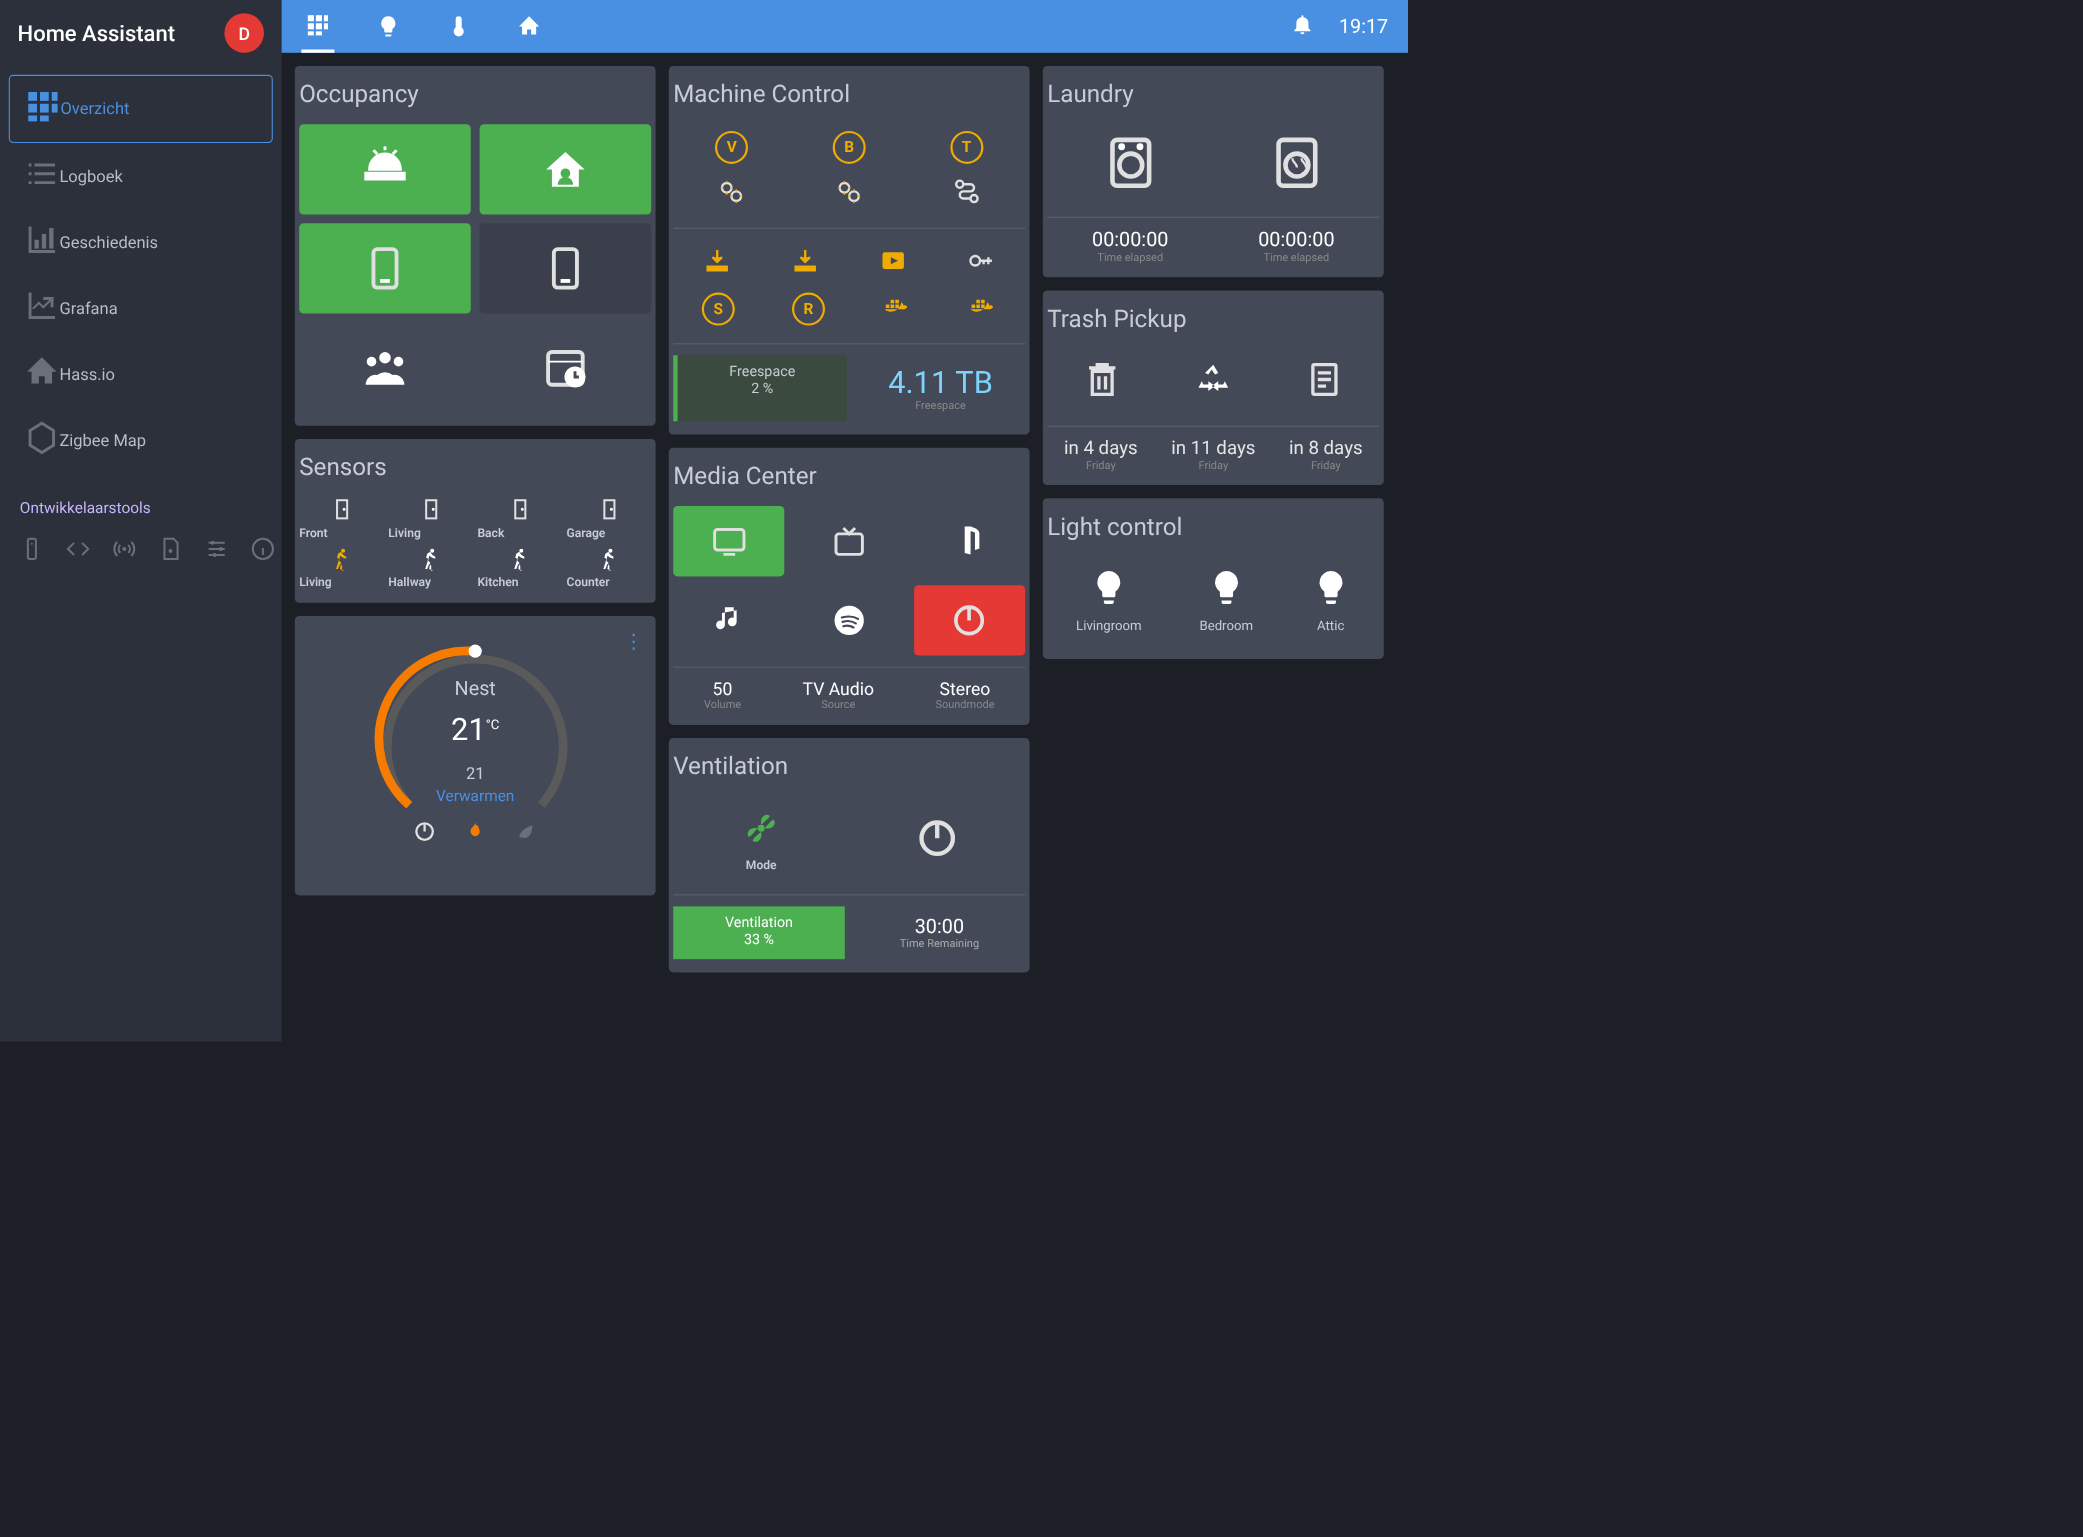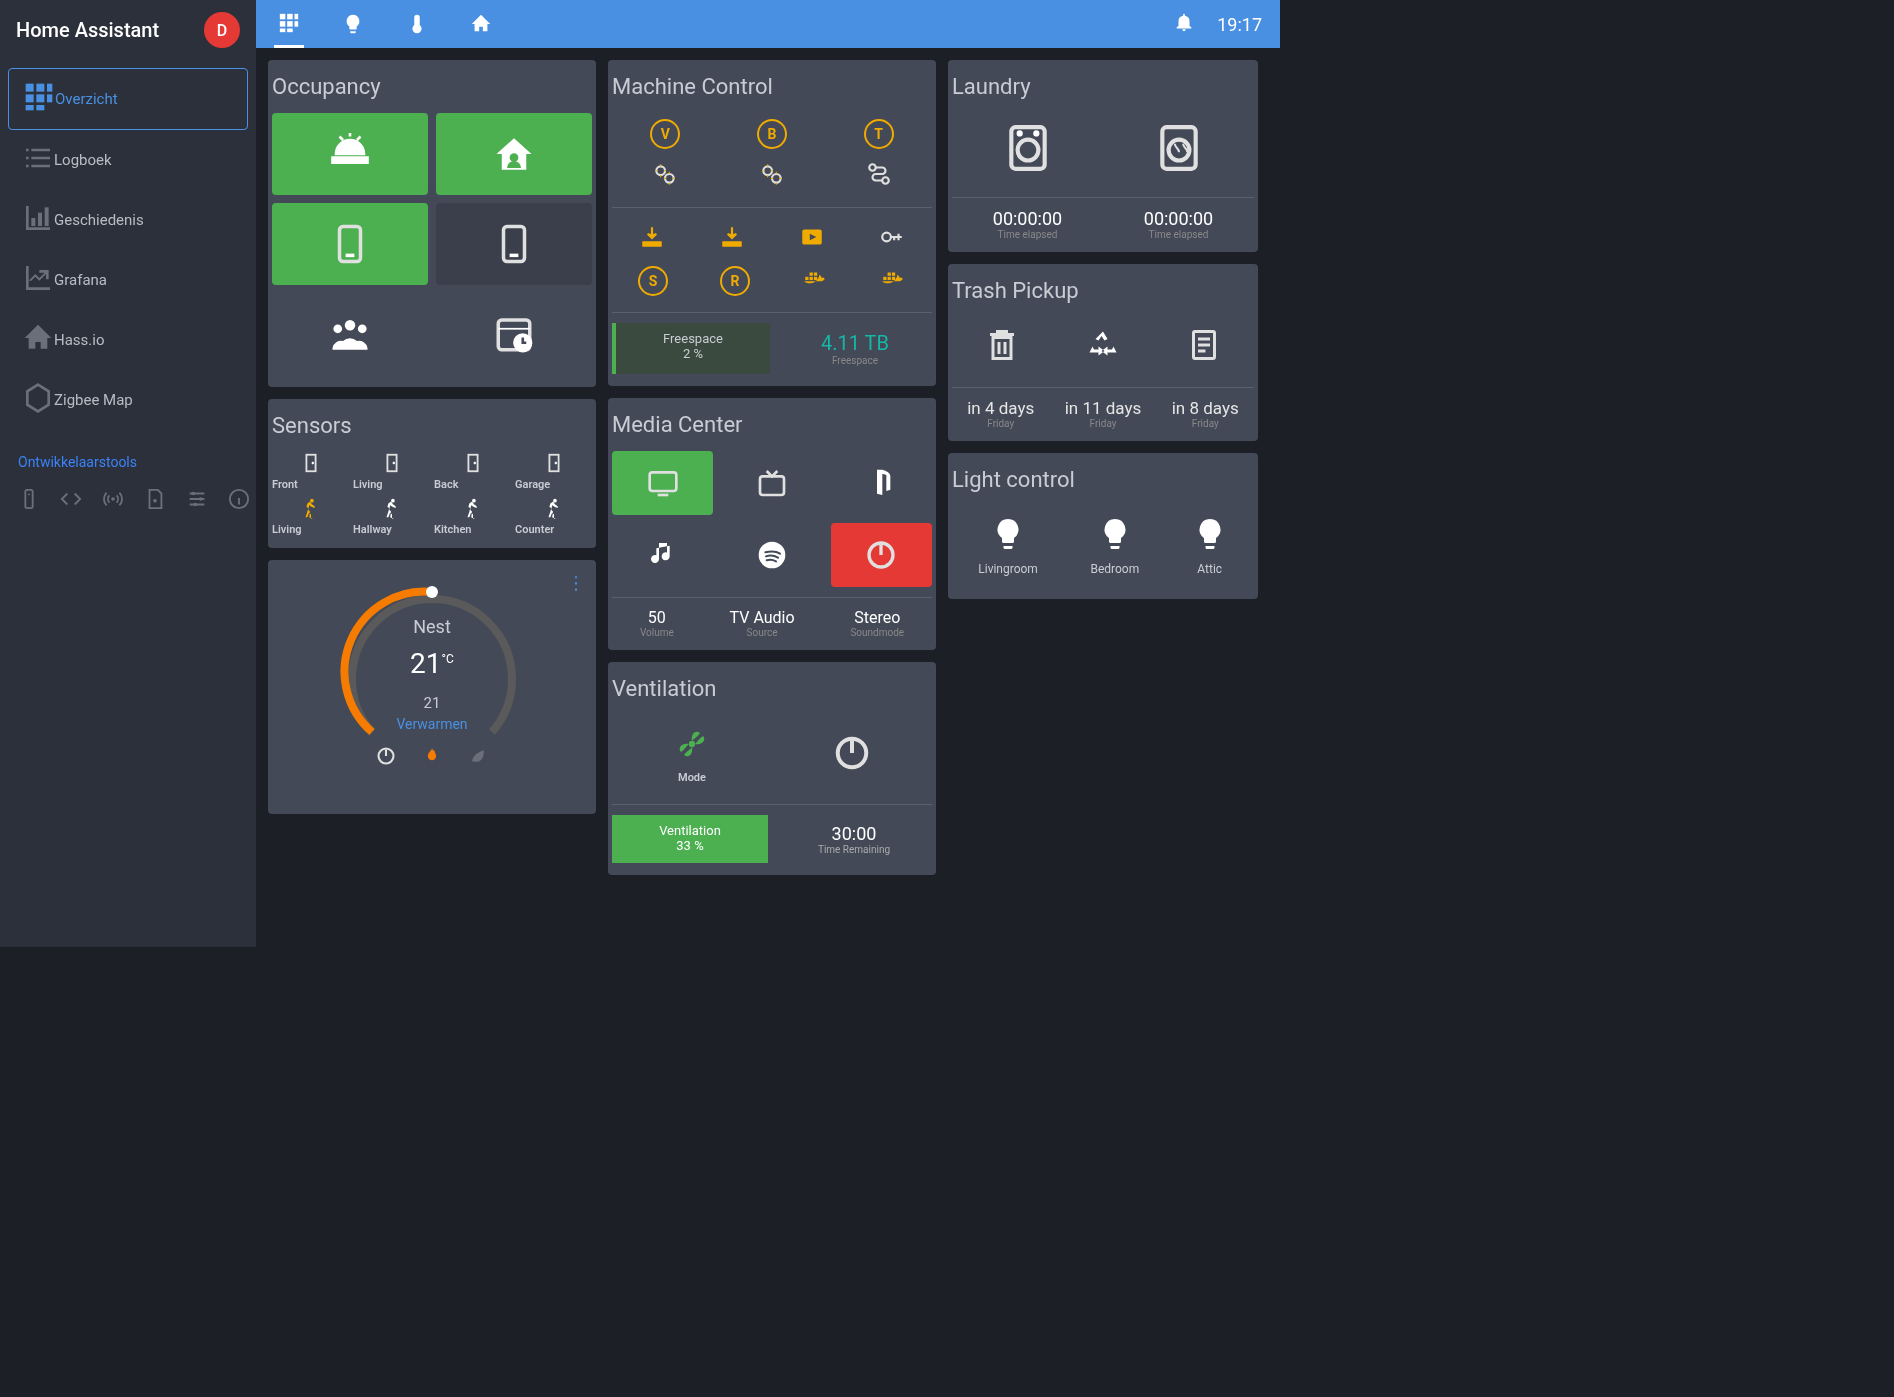--- a/index.html
+++ b/index.html
@@ -36,21 +36,21 @@
 .nav-list { padding: 8px; }
 .nav-item {
   display: flex; align-items: center;
   padding: 12px 14px; border-radius: 4px;
   color: #b8bcc4; cursor: pointer;
   font-size: 15px;
 }
 .nav-item .nav-icon { width: 32px; color: #6a6f7a; }
 .nav-item.active { border: 1px solid #4a90e2; color: #4a90e2; }
 .nav-item.active .nav-icon { color: #4a90e2; }
-.dev-title { padding: 16px 18px 10px; color: #3b82f6; font-size: 14px; }
+.dev-title { padding: 16px 18px 10px; color: #c4b5fd; font-size: 14px; }
 .dev-icons { display: flex; gap: 20px; padding: 8px 18px; color: #6a6f7a; }
 .dev-icons svg { width: 22px; height: 22px; }
 
 .main { flex: 1; display: flex; flex-direction: column; }
 .topbar {
   height: 48px; background: #4a90e2;
   display: flex; align-items: center; justify-content: space-between;
   padding: 0 18px; color: #fff;
 }
 .tabs { display: flex; gap: 34px; align-items: center; height: 100%; }
@@ -95,21 +95,21 @@
 
 .stat-row { display: flex; gap: 8px; margin-top: 8px; }
 .stat-box {
   flex: 1; background: #3a4a3f; border-left: 4px solid #4caf50;
   padding: 8px; text-align: center; font-size: 13px;
 }
 .stat-box.plain { background: transparent; border: none; }
 .stat-box .label { color: #c8ccd4; font-size: 13px; }
 .stat-box .val { color: #c8ccd4; font-size: 13px; }
 .stat-box .sub { color: #888; font-size: 10px; }
-.stat-big { font-size: 20px; color: #14b8a6; }
+.stat-big { font-size: 28px; color: #7dd3fc; }
 
 .sensor-grid { display: grid; grid-template-columns: repeat(4,1fr); gap: 6px 4px; text-align: left; font-size: 11px; }
 .sensor-item svg { width: 22px; height: 22px; fill: #fff; display: block; margin: 0 auto 4px; }
 .sensor-item.active svg { fill: #f0ab00; }
 .sensor-item span { color: #c8ccd4; font-weight: 600; }
 
 .thermo {
   background: #434956; border-radius: 4px; padding: 16px;
   position: relative; height: 254px;
 }

